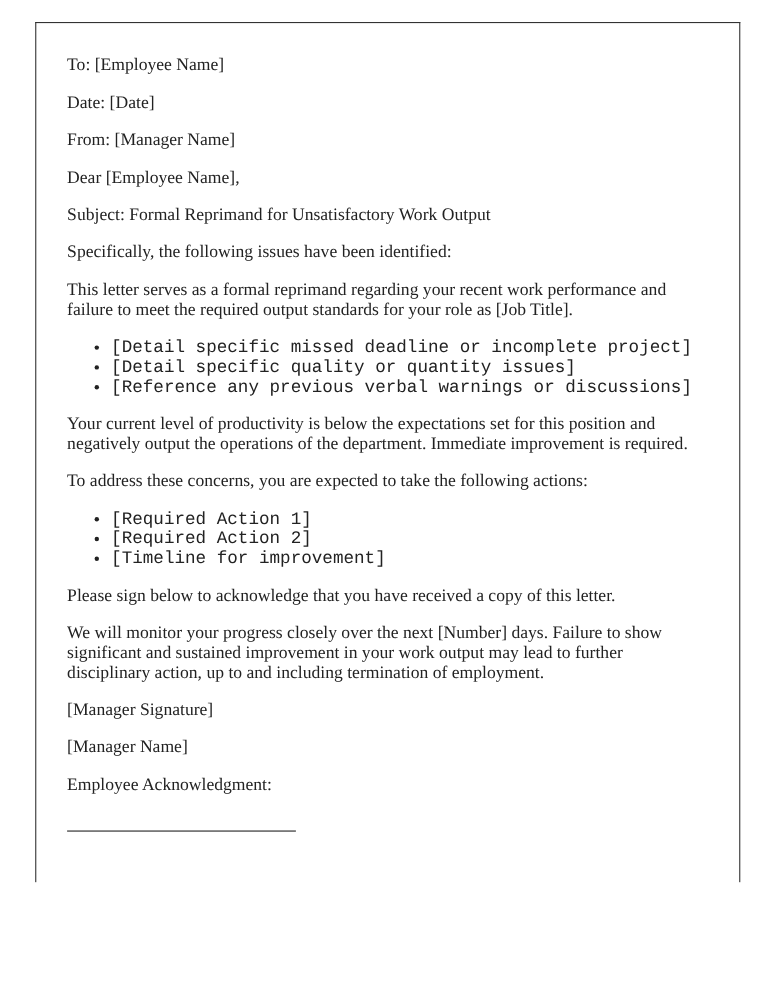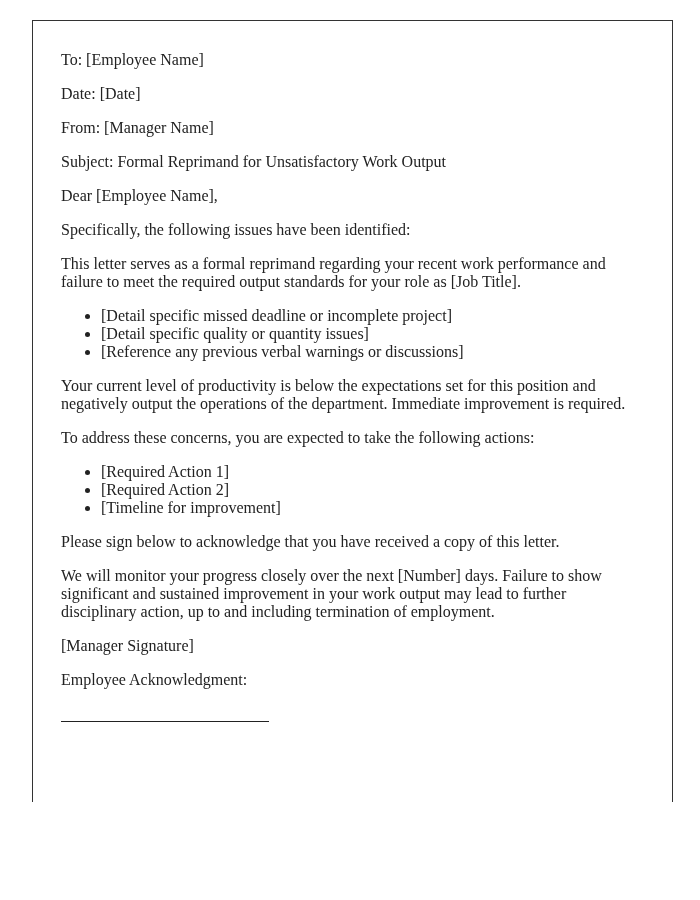--- a/index.html
+++ b/index.html
@@ -31,20 +31,21 @@
     .letter p {
       margin: 12px 0 16px 0;
       padding: 0;
     }
     .letter p.first {
       margin-top: 10px;
     }
     .letter ul {
       margin: 0 0 16px 0;
       padding-left: 40px;
+      font-family: Liberation Mono, monospace;
     }
     .letter ul li {
       margin: 0;
       padding: 0;
     }
     .sig-block {
       margin-top: 32px;
     }
     .sig-line {
       width: 208px;
@@ -53,37 +54,38 @@
       margin: 0;
     }
   </style>
 </head>
 <body>
 
 <div class="letter">
   <p class="first">To: [Employee Name]</p>
   <p>Date: [Date]</p>
   <p>From: [Manager Name]</p>
+  <p>Dear [Employee Name],</p>
   <p>Subject: Formal Reprimand for Unsatisfactory Work Output</p>
-  <p>Dear [Employee Name],</p>
   <p>Specifically, the following issues have been identified:</p>
   <p>This letter serves as a formal reprimand regarding your recent work performance and failure to meet the required output standards for your role as [Job Title].</p>
   <ul>
     <li>[Detail specific missed deadline or incomplete project]</li>
     <li>[Detail specific quality or quantity issues]</li>
     <li>[Reference any previous verbal warnings or discussions]</li>
   </ul>
   <p>Your current level of productivity is below the expectations set for this position and negatively output the operations of the department. Immediate improvement is required.</p>
   <p>To address these concerns, you are expected to take the following actions:</p>
   <ul>
     <li>[Required Action 1]</li>
     <li>[Required Action 2]</li>
     <li>[Timeline for improvement]</li>
   </ul>
   <p>Please sign below to acknowledge that you have received a copy of this letter.</p>
   <p>We will monitor your progress closely over the next [Number] days. Failure to show significant and sustained improvement in your work output may lead to further disciplinary action, up to and including termination of employment.</p>
   <p>[Manager Signature]</p>
+  <p>[Manager Name]</p>
   <p>Employee Acknowledgment:</p>
   <div class="sig-block">
     <div class="sig-line"></div>
 
   </div>
 </div>
 
 </body></html>

